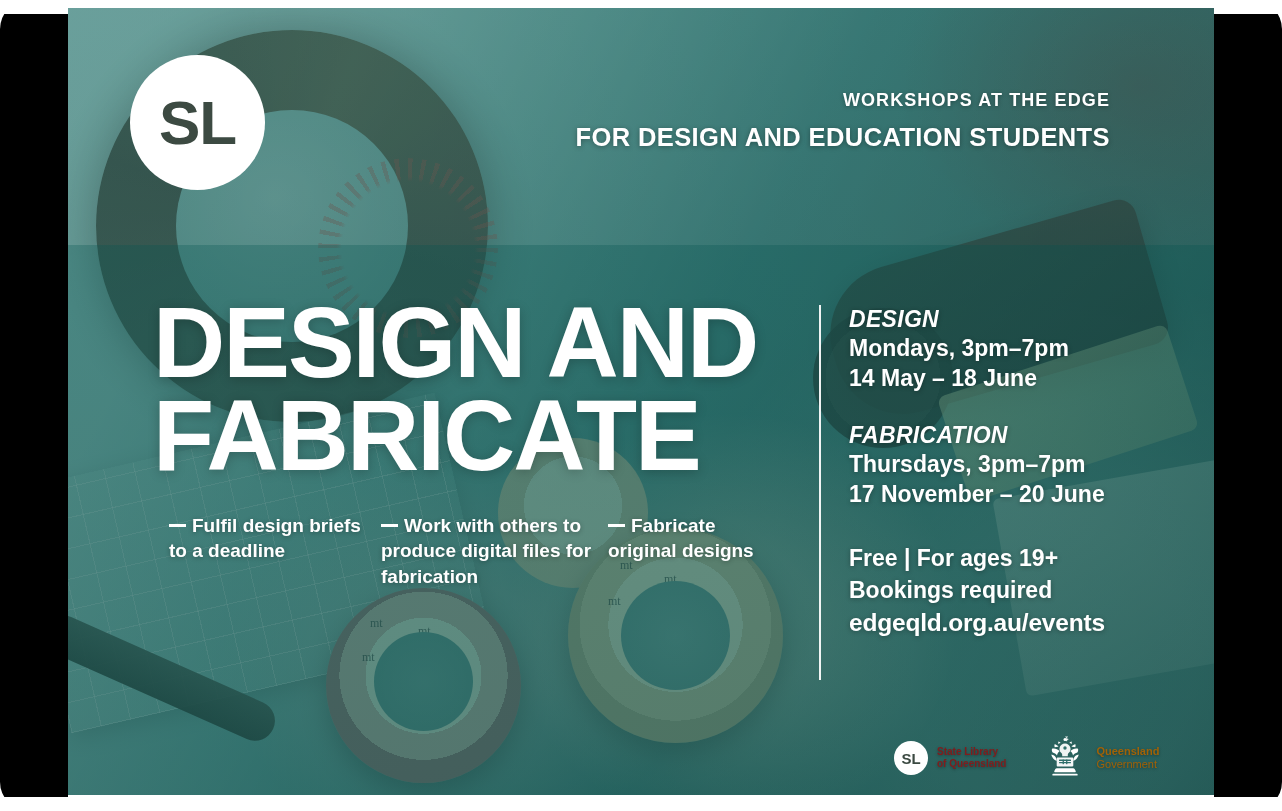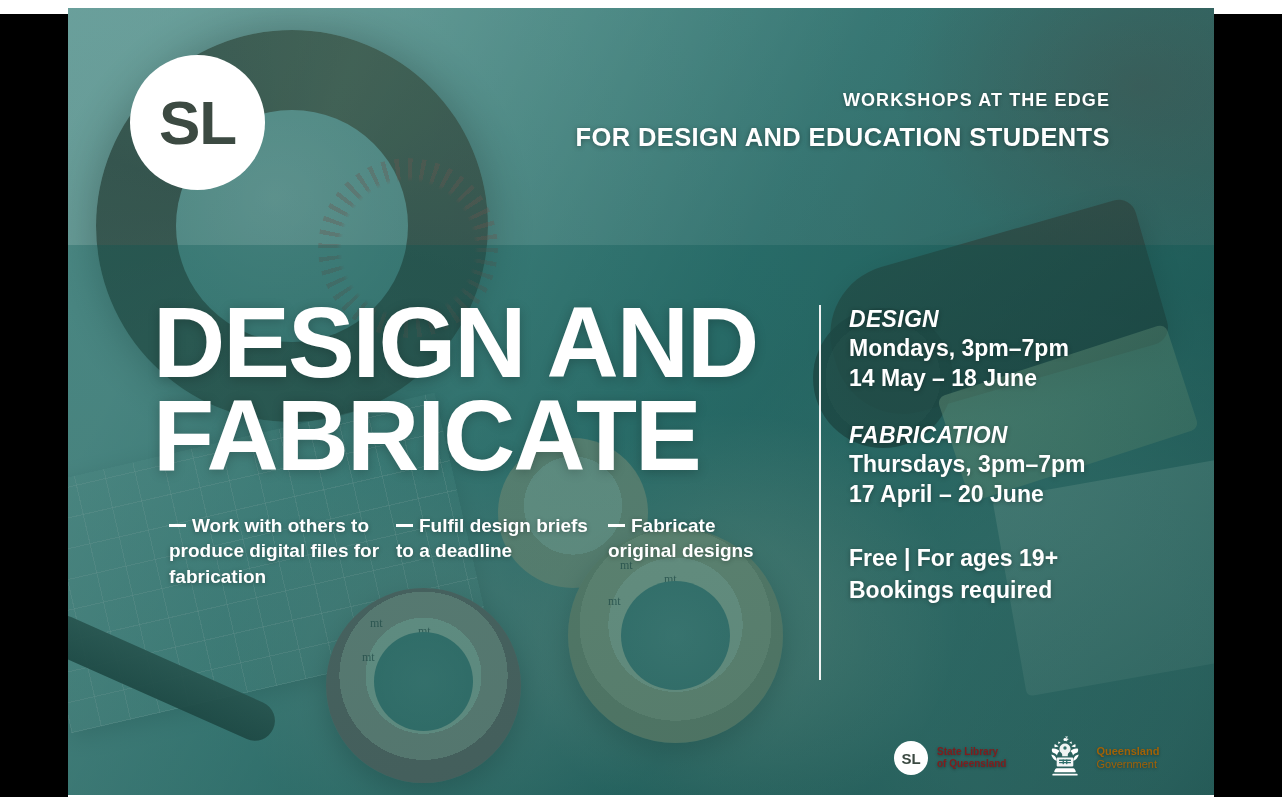--- a/index.html
+++ b/index.html
@@ -1,18 +1,18 @@
 <!DOCTYPE html>
 <html><head>
 <meta charset="utf-8">
 <style>
   html,body{margin:0;padding:0;background:#ffffff;}
   body{width:1282px;height:811px;overflow:hidden;font-family:"Liberation Sans",sans-serif;}
 
-  #stage{position:relative;width:1282px;height:811px;background:#ffffff;overflow:hidden;}
+  #stage{position:relative;width:1282px;height:811px;background:#ffffff;overflow:hidden;border-radius:29px;}
 
   
   .bar{position:absolute;background:#000000;}
   #bar-left{left:0;top:14px;width:68px;height:783px;}
   #bar-right{left:1214px;top:14px;width:68px;height:783px;}
 
   
   #poster{position:absolute;left:68px;top:8px;width:1146px;height:787px;overflow:hidden;}
 
   
@@ -193,41 +193,42 @@
       <div id="kicker">WORKSHOPS AT THE EDGE</div>
       <div id="subhead">FOR DESIGN AND EDUCATION STUDENTS</div>
     </div>
 
     <div id="headline">
       <div>DESIGN AND</div>
       <div>FABRICATE</div>
     </div>
 
     <div id="bullets">
+      <div class="bullet" id="b0"><span class="dash"></span><span>Fulfil design briefs to a deadline</span></div>
       <div class="bullet" id="b1"><span class="dash"></span><span>Work with others to produce digital files for fabrication</span></div>
-      <div class="bullet" id="b0"><span class="dash"></span><span>Fulfil design briefs to a deadline</span></div>
       <div class="bullet" id="b2"><span class="dash"></span><span>Fabricate original designs</span></div>
     </div>
 
     <div id="divider"></div>
 
     <div id="rightcol">
       <div class="sess-block">
         <div class="sess-title">DESIGN</div>
         <div class="sess-line">Mondays, 3pm–7pm</div>
         <div class="sess-line">14 May – 18 June</div>
       </div>
       <div class="sess-block">
         <div class="sess-title">FABRICATION</div>
         <div class="sess-line">Thursdays, 3pm–7pm</div>
-        <div class="sess-line">17 April – 20 June</div>
+        <div class="sess-line">17 November – 20 June</div>
       </div>
       <div id="info">
         <div class="info-line">Free | For ages 19+</div>
         <div class="info-line">Bookings required</div>
+        <div class="info-line" id="url">edgeqld.org.au/events</div>
       </div>
     </div>
 
     <div id="footer">
       <div class="flogo">
         <div id="fsl-mark">
           <div id="fsl-tail"></div>
           <div id="fsl-circle"></div>
           <div id="fsl-letters">SL</div>
         </div>

